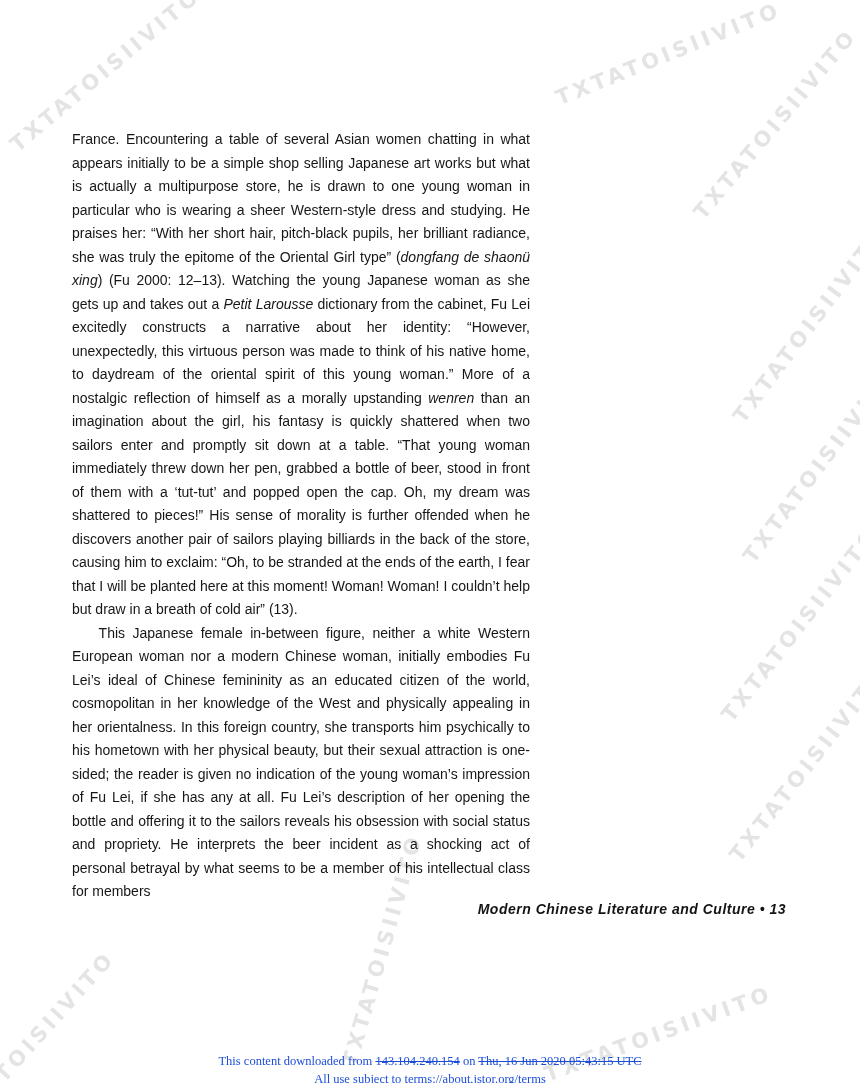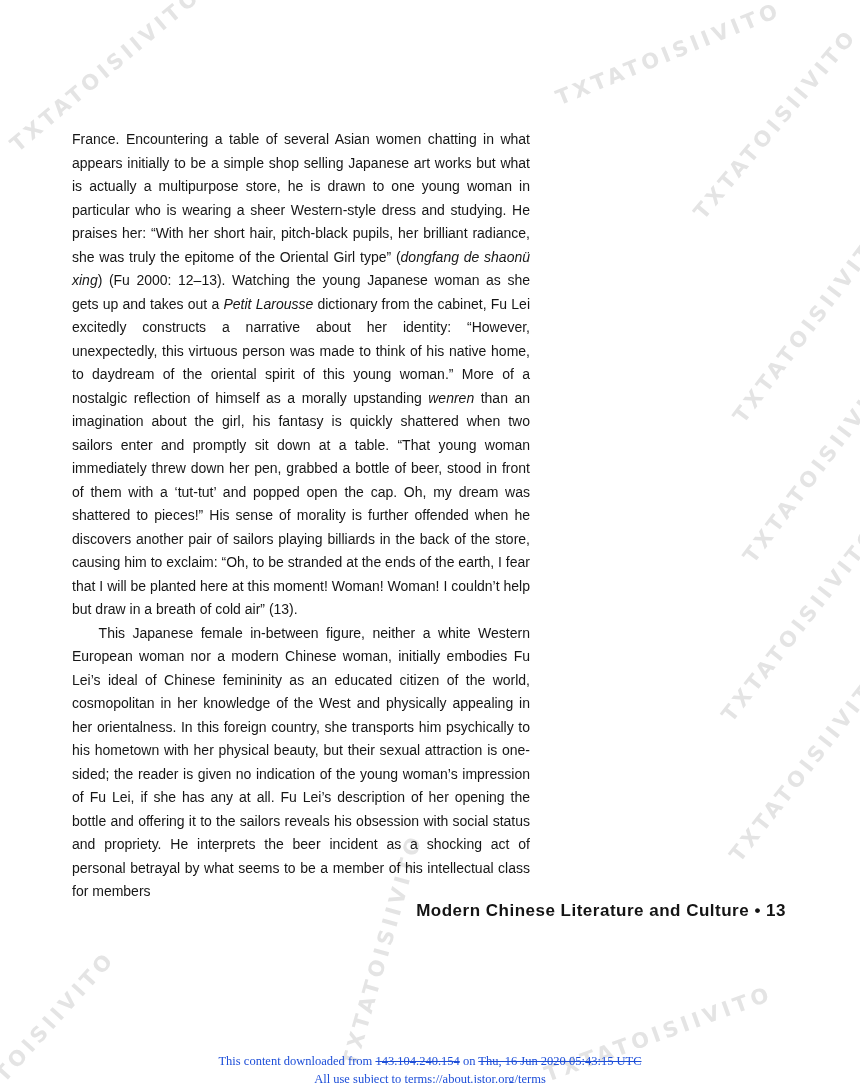--- a/index.html
+++ b/index.html
@@ -45,25 +45,26 @@
     z-index: 2;
   }
   .para { margin: 0; }
   .para.indent { text-indent: 1.9em; }
   .it { font-style: italic; }
 
   
   .footer {
     position: absolute;
     top: 901px; right: 74px;
-    font-size: 17px;
+    font-size: 14px;
     font-weight: bold;
     letter-spacing: 0.5px;
     color: #141414;
     z-index: 2;
+    font-style: italic;
   }
 
   
   .notice {
     position: absolute;
     left: 0; top: 1052px;
     width: 100%;
     text-align: center;
     font-family: Liberation Serif, serif;
     font-size: 12.5px;

